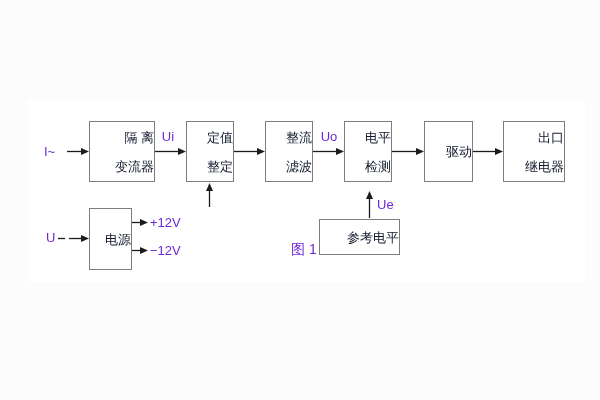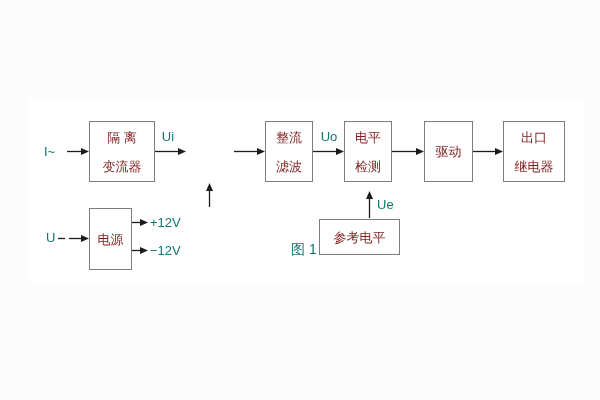--- a/index.html
+++ b/index.html
@@ -19,42 +19,42 @@
     width: 557px; height: 183px;
     background: #ffffff;
   }
   .block {
     position: absolute;
     box-sizing: border-box;
     border: 1px solid #7d7d7d;
     background: #ffffff;
     display: flex;
     flex-direction: column;
-    align-items: center;
+    align-items: flex-end;
     justify-content: center;
     gap: 10px;
-    color: #7f1d1d;
+    color: #0f172a;
     font-size: 13px;
     line-height: 19px;
     text-align: center;
     white-space: nowrap;
   }
   .block span { display: block; }
   .b-isolation      { left: 89px;  top: 121px; width: 66px; height: 61px; }
   .b-setting        { left: 186px; top: 121px; width: 48px; height: 61px; }
   .b-rectify        { left: 265px; top: 121px; width: 48px; height: 61px; }
   .b-level          { left: 344px; top: 121px; width: 48px; height: 61px; }
   .b-drive          { left: 424px; top: 121px; width: 49px; height: 61px; }
   .b-relay          { left: 503px; top: 121px; width: 62px; height: 61px; }
   .b-power          { left: 89px;  top: 208px; width: 43px; height: 62px; }
   .b-ratio          { left: 184px; top: 209px; width: 50px; height: 59px; }
   .b-reference      { left: 319px; top: 219px; width: 81px; height: 36px; }
   .sig {
     position: absolute;
-    color: #0f766e;
+    color: #6d28d9;
     font-size: 13px;
     line-height: 14px;
     white-space: nowrap;
   }
   .sig-i    { left: 44px;  top: 145px; }
   .sig-u    { left: 46px;  top: 231px; }
   .sig-ui   { left: 155px; top: 130px; width: 26px; text-align: center; }
   .sig-uo   { left: 316px; top: 130px; width: 26px; text-align: center; }
   .sig-ue   { left: 377px; top: 198px; }
   .sig-p12  { left: 150px; top: 216px; }
@@ -122,20 +122,24 @@
       <line x1="369.5" y1="218" x2="369.5" y2="198.5"></line>
       <polygon points="369.5,191 366,199 373,199"></polygon>
     </g>
   </svg>
 
   <div class="block b-isolation">
     <span>隔 离</span>
     <span>变流器</span>
   </div>
 
+  <div class="block b-setting">
+    <span>定值</span>
+    <span>整定</span>
+  </div>
 
   <div class="block b-rectify">
     <span>整流</span>
     <span>滤波</span>
   </div>
 
   <div class="block b-drive">
     <span>驱动</span>
   </div>
 

